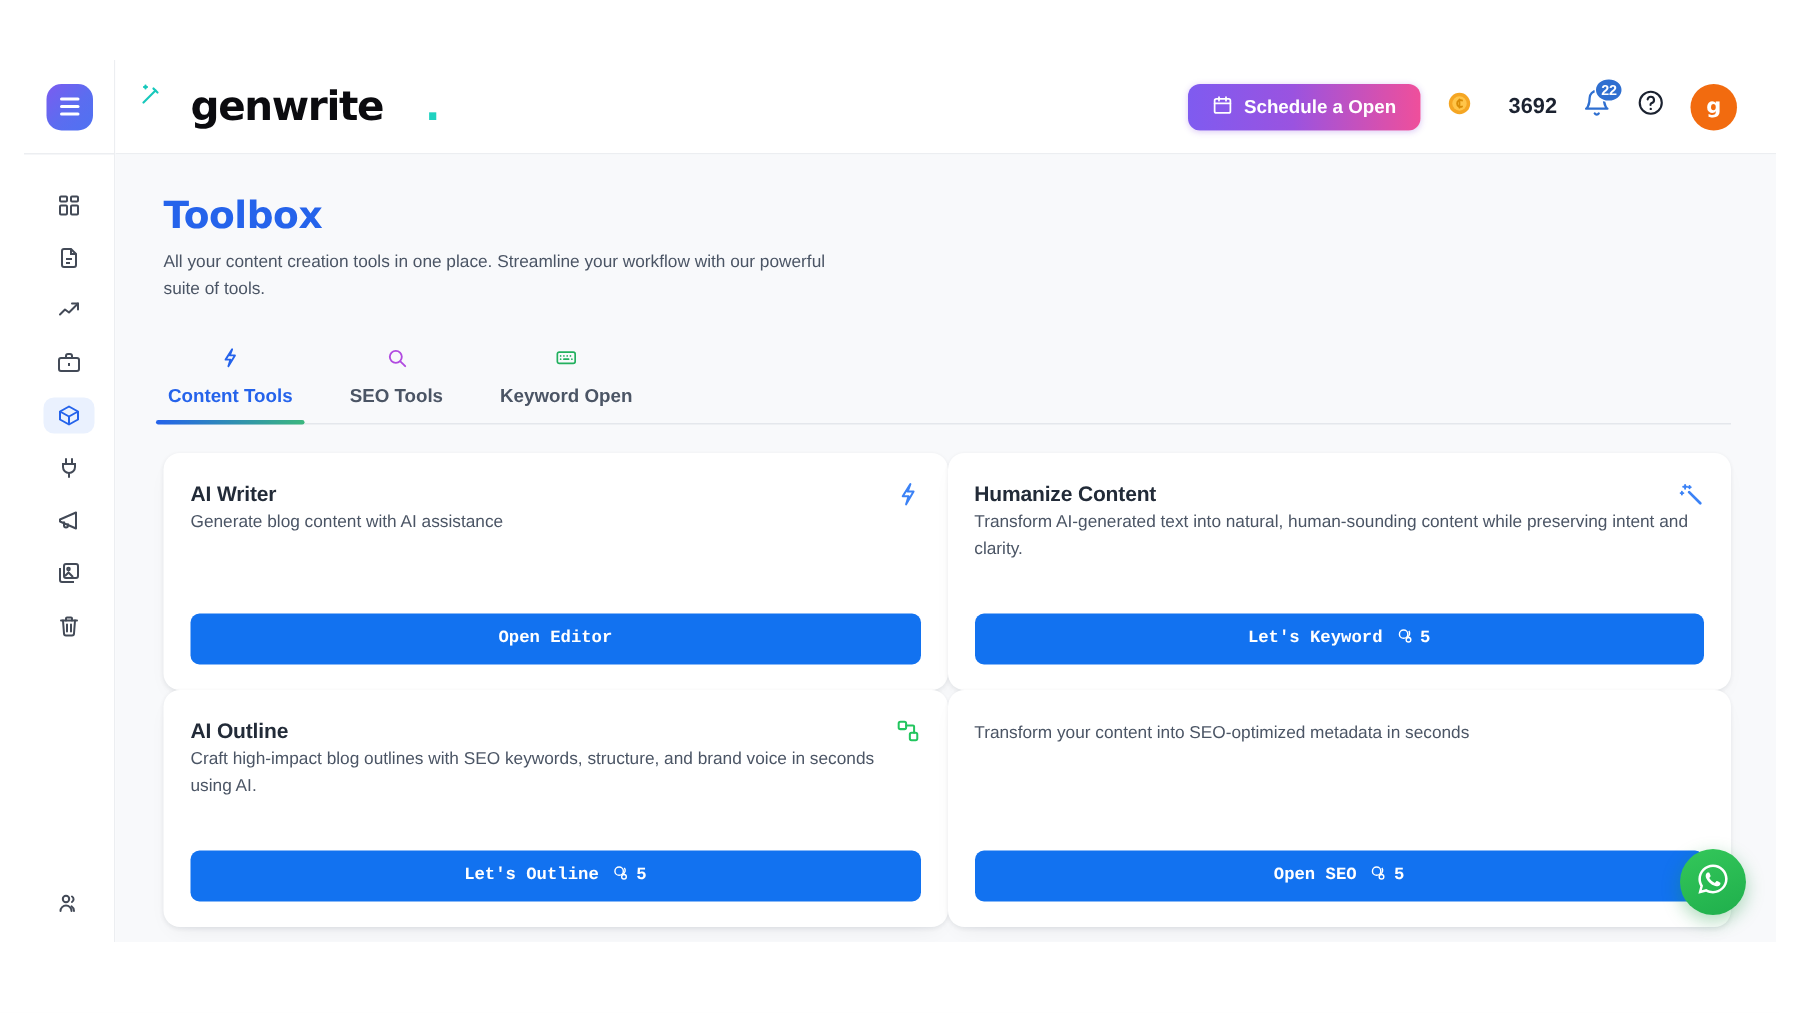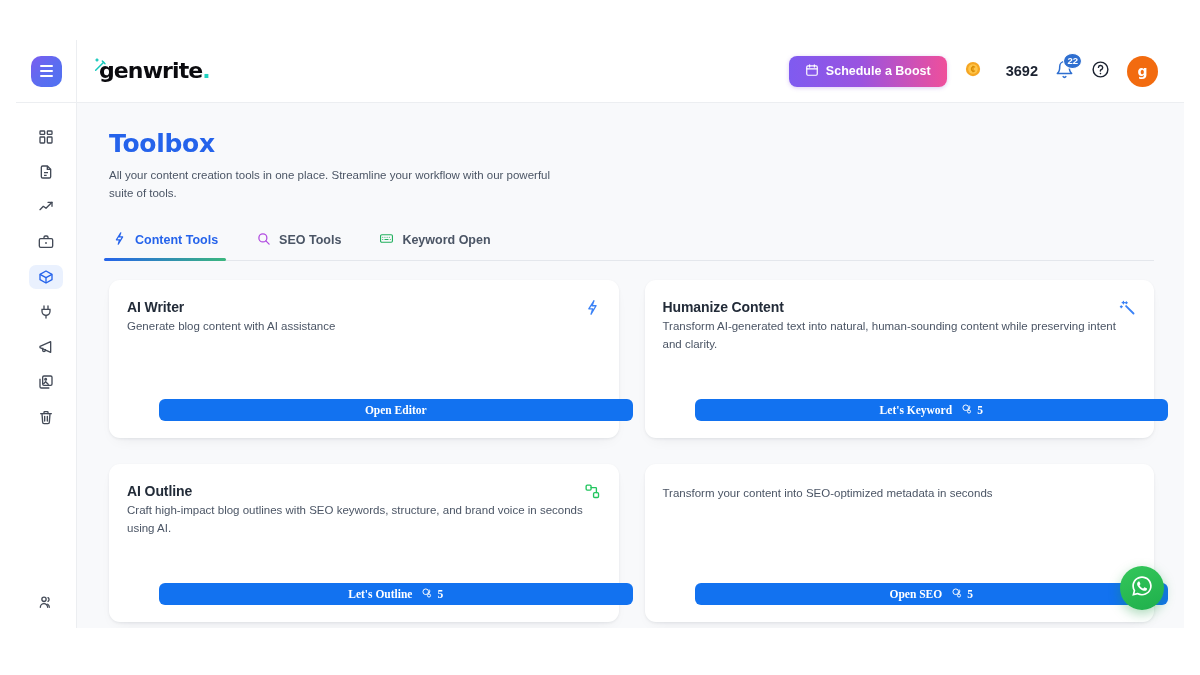--- a/index.html
+++ b/index.html
@@ -79,23 +79,24 @@
     padding: 0 26px 0 16px;
     background: #fff;
     flex: 0 0 63px;
   }
   .logo { display: flex; align-items: flex-end; position: relative; padding-left: 6px;}
   .logo-mark {
     position: absolute; left: 0px; top: -3px;
     width: 16px; height: 16px;
   }
   .logo-text {
-    font-size: 22px; font-weight: 700; letter-spacing: -0.9px;
+    font-size: 27px; font-weight: 700; letter-spacing: -0.9px;
     color: #0b0b0f; line-height: 1;
     font-family: "DejaVu Sans", sans-serif;
+    margin-left: 28px;
   }
   .logo-dot { color: #1fd2c0; }
 
   .top-right { margin-left: auto; display: flex; align-items: center; gap: 17px; }
 
   .demo-btn {
     height: 31px;
     padding: 0 16px;
     border: none;
     border-radius: 8px;
@@ -158,37 +159,37 @@
     border-bottom: 1px solid #e4e7ec;
     padding-left: 1px;
   }
   .tab {
     display: flex; align-items: center; gap: 8px;
     padding: 6px 2px 11px 2px;
     font-size: 12.5px; font-weight: 600;
     color: #4b5565;
     cursor: pointer;
     position: relative;
+    flex-direction: column;
   }
   .tab svg { width: 15px; height: 15px; }
   .tab.active { color: #2563eb; }
   .tab.active::after {
     content: ""; position: absolute; left: -6px; right: -6px; bottom: -1px;
     height: 2.5px; border-radius: 2px;
     background: linear-gradient(90deg, #2563eb 0%, #3bb77e 100%);
   }
   .tab-ico-seo { color: #b14be0; }
   .tab-ico-kw  { color: #22b05e; }
 
   
   .grid {
     margin-top: 19px;
     display: grid;
     grid-template-columns: 1fr 1fr;
-    gap: 26px;
   }
   .card {
     background: #fff;
     border-radius: 11px;
     box-shadow: 0 1px 3px rgba(16,24,40,.07), 0 6px 16px -8px rgba(16,24,40,.10);
     padding: 19px 18px 17px 18px;
     min-height: 158px;
     display: flex; flex-direction: column;
   }
   .card-head { display: flex; align-items: flex-start; }
@@ -198,29 +199,28 @@
   }
   .card-ico { margin-left: auto; }
   .card-ico svg { width: 17px; height: 17px; display:block; }
   .card-desc {
     margin-top: 1px;
     font-size: 11.5px; line-height: 1.6; color: #4b5565;
     padding-right: 4px;
   }
   .card-btn {
     margin-top: auto;
-    height: 22px;
+    height: 34px;
     border: none; border-radius: 6px;
     background: #1272f0;
     color: #fff; font-size: 11.5px; font-weight: 600;
     display: flex; align-items: center; justify-content: center; gap: 9px;
     cursor: pointer;
-    font-family: Liberation Serif, serif;
+    font-family: Liberation Mono, monospace;
     width: 100%;
-    margin-left: 32px;
   }
   .cost { display: inline-flex; align-items: center; gap: 4px; font-weight: 700; }
   .cost svg { width: 12px; height: 12px; }
 
   
   .fab {
     position: absolute;
     right: 20px; bottom: 18px;
     width: 44px; height: 44px; border-radius: 50%;
     background: linear-gradient(160deg, #34c75a 0%, #1faf4c 100%);
@@ -362,21 +362,21 @@
       <div class="top-right">
 
         <button class="demo-btn">
           <span>
             <svg viewBox="0 0 24 24" fill="none" stroke="#fff" stroke-width="2" stroke-linecap="round">
               <rect x="3" y="5" width="18" height="16" rx="2"></rect>
                 <path d="M3 10h18"></path>
                 <path d="M8 3v4M16 3v4"></path>
             </svg>
           </span>
-          <span>Schedule a Boost</span>
+          <span>Schedule a Open</span>
         </button>
 
         <div class="credits">
           <span>
             <svg viewBox="0 0 24 24" width="18" height="18">
               <circle cx="12" cy="12" r="9.5" fill="#f5a623"></circle>
               <circle cx="12" cy="12" r="6.4" fill="#ffc549"></circle>
               <path d="M14.2 9.3a3 3 0 1 0 0 5.4" stroke="#d98c06" stroke-width="1.7" fill="none" stroke-linecap="round"></path>
               <path d="M12 8.2v7.6" stroke="#d98c06" stroke-width="1.5" stroke-linecap="round"></path>
             </svg>

